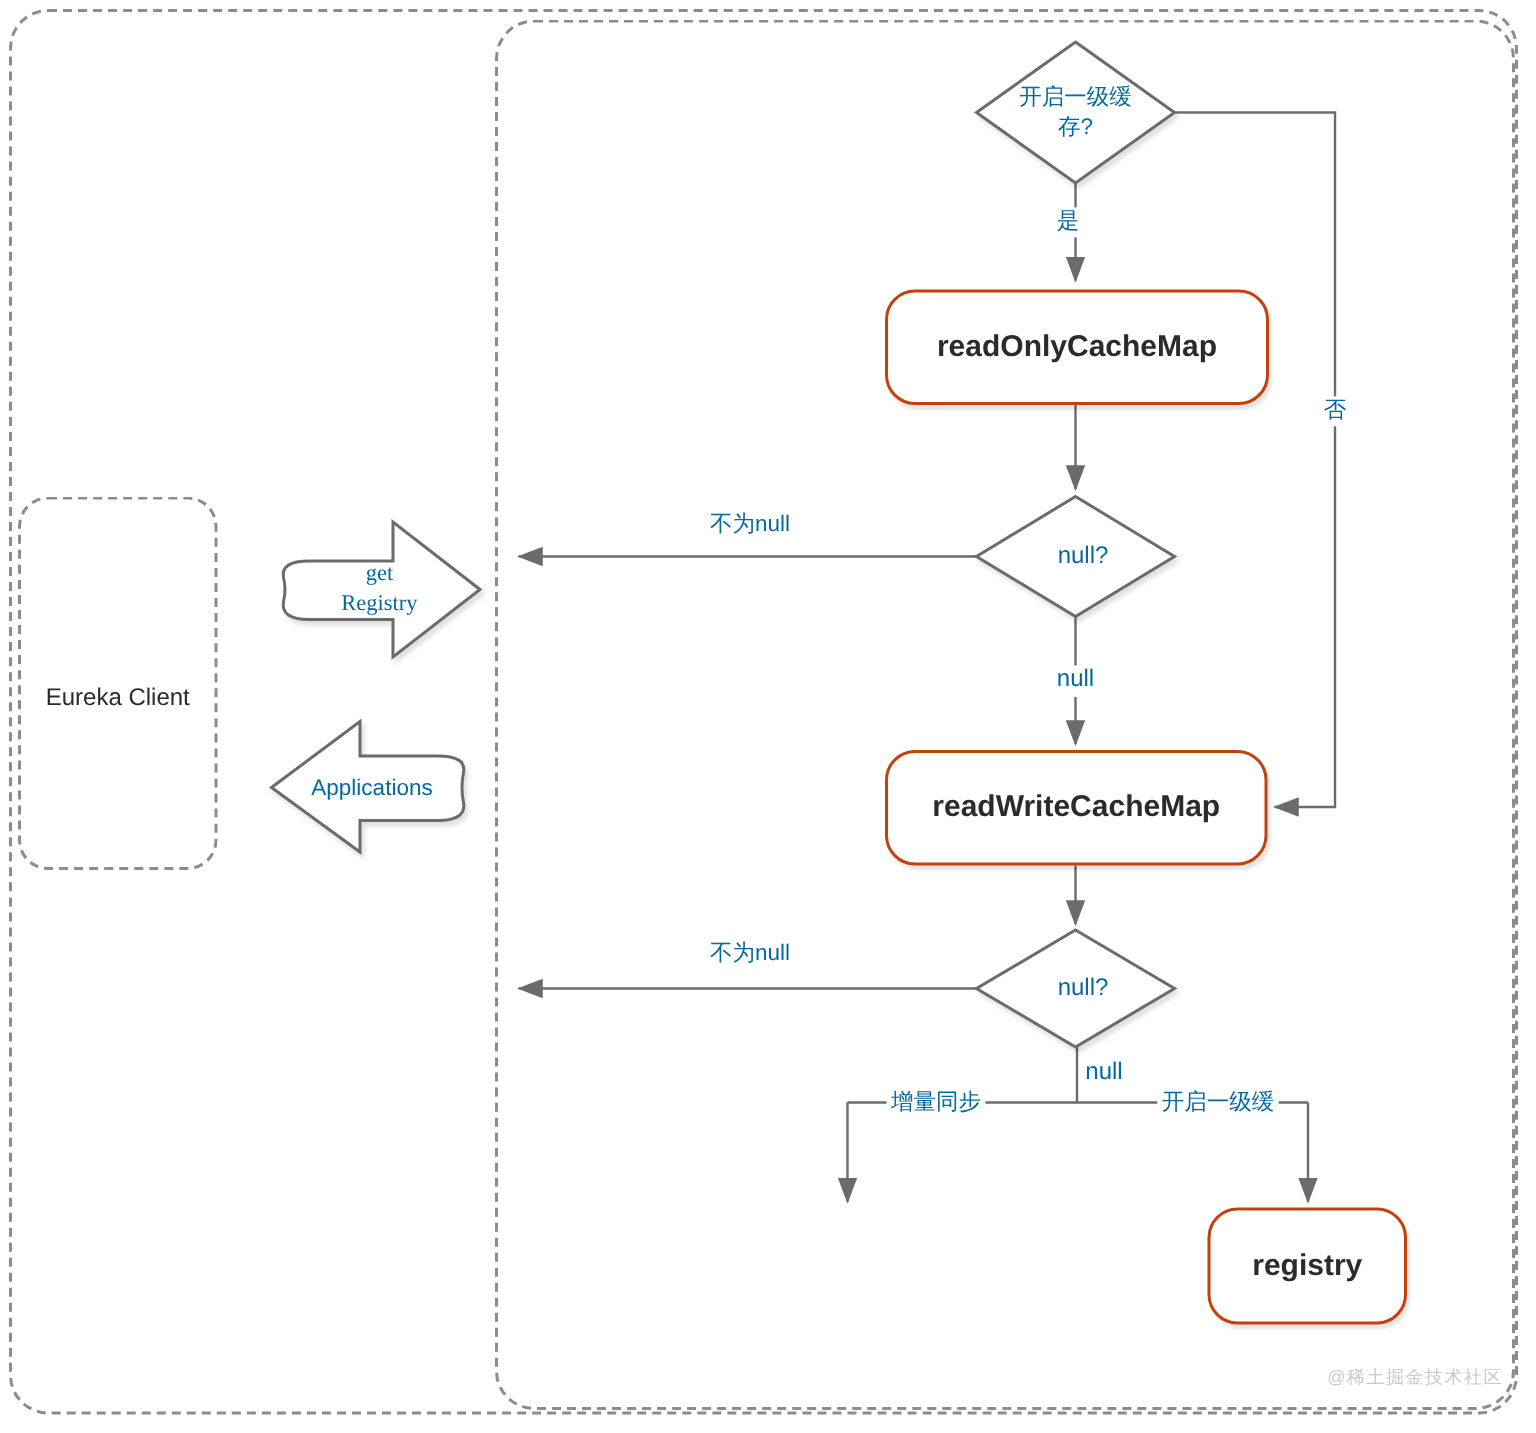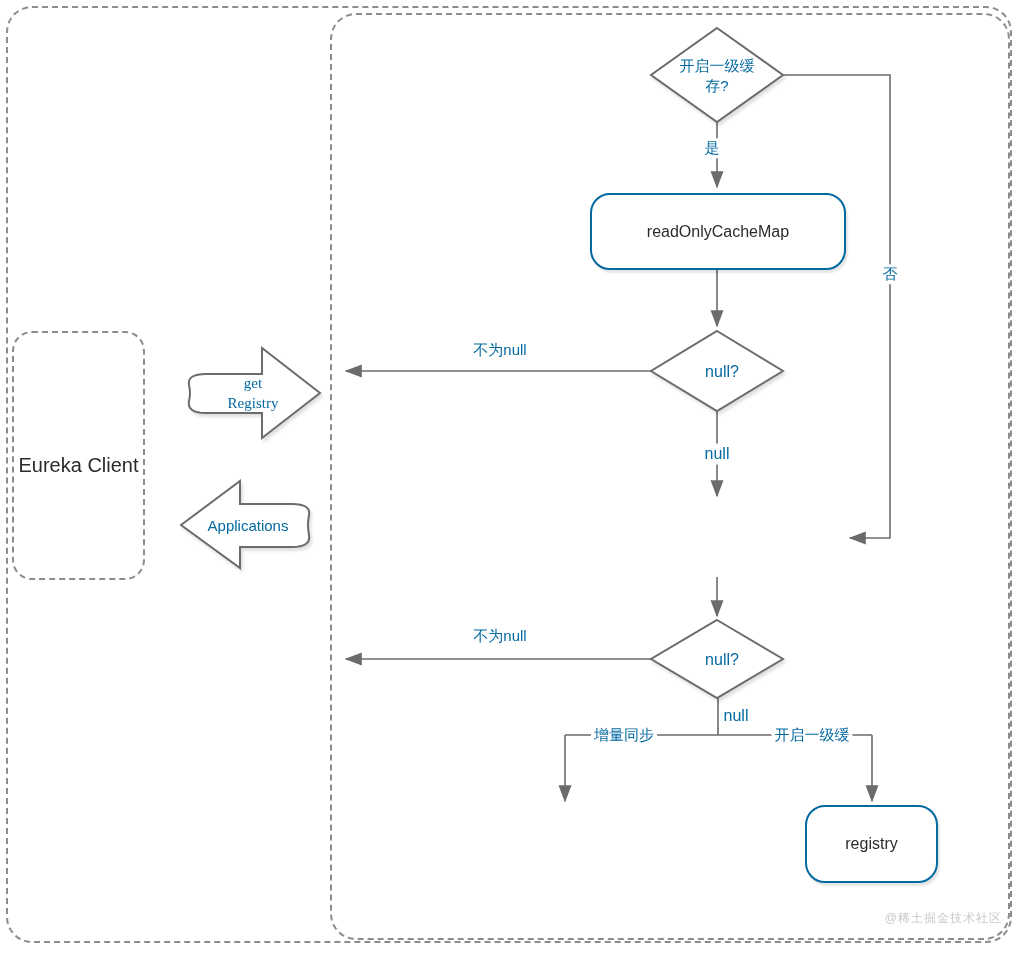--- a/index.html
+++ b/index.html
@@ -6,24 +6,25 @@
   #canvas{
     position:relative;width:1024px;height:955px;background:#ffffff;overflow:hidden;
     font-family:"Liberation Sans", sans-serif;color:#2b2b2b;
   }
   .dashed-rect{
     position:absolute;border:2px dashed #8c8c8c;border-radius:26px;box-sizing:border-box;
     background:transparent;z-index:0;
   }
   #shape-layer{position:absolute;left:0;top:0;z-index:1;}
   .node-box{
-    position:absolute;background:#ffffff;border:2px solid #0369a1;border-radius:20px;
+    position:absolute;background:#ffffff;border:2px solid #c2410c;border-radius:20px;
     box-sizing:border-box;display:flex;flex-direction:column;align-items:center;justify-content:center;
-    font-size:16px;line-height:1.25;z-index:2;text-align:center;
+    font-size:20px;line-height:1.25;z-index:2;text-align:center;
     box-shadow:2px 3px 2px rgba(0,0,0,0.10);
+    font-weight:bold;
   }
   .shape{fill:#ffffff;stroke:#6b6b6b;stroke-width:2;}
   .shadowed{filter:drop-shadow(2px 3px 1.5px rgba(0,0,0,0.12));}
   .edge{fill:none;stroke:#6b6b6b;stroke-width:1.6;}
   .lbl{
     position:absolute;transform:translate(-50%,-50%);font-size:15px;white-space:nowrap;
     z-index:3;text-align:center;line-height:1.3;color:#0369a1;
   }
   .lbl.bg{background:#ffffff;padding:0 3px;}
   .diamond-lbl{z-index:3;}
@@ -61,25 +62,28 @@
 
     <polygon class="shape shadowed" points="717,28 783,75 717,122 651,75"></polygon>
     <polygon class="shape shadowed" points="717,331 783,371 717,411 651,371"></polygon>
     <polygon class="shape shadowed" points="717,620 783,659 717,698 651,659"></polygon>
 
     <path class="shape shadowed" d="M 320 393 L 262 348 L 262 374 L 206 374 Q 187 374 189 385 Q 191 393 189 401 Q 187 413 206 413 L 262 413 L 262 438 Z"></path>
     <path class="shape shadowed" d="M 181 525 L 240 481 L 240 504 L 292 504 Q 311 504 309 515 Q 307 525 309 535 Q 311 547 292 547 L 240 547 L 240 568 Z"></path>
   </svg>
 
   <div class="dashed-rect" style="left:12px;top:331px;width:133px;height:249px;border-radius:20px;display:flex;align-items:center;justify-content:center;z-index:2;">
-    <span style="font-size:20px;margin-top:20px;">Eureka Client</span>
+    <span style="font-size:16px;margin-top:20px;">Eureka Client</span>
   </div>
 
   <div class="node-box" style="left:590px;top:193px;width:256px;height:77px;">
     <span>readOnlyCacheMap</span>
+  </div>
+  <div class="node-box" style="left:590px;top:500px;width:255px;height:77px;">
+    <span>readWriteCacheMap</span>
   </div>
   <div class="node-box" style="left:805px;top:805px;width:133px;height:78px;">
     <span>registry</span>
   </div>
 
   <div class="lbl diamond-lbl" style="left:717px;top:75px;">
     <div>开启一级缓</div>
     <div>存?</div>
   </div>
   <div class="lbl diamond-lbl" style="left:722px;top:372px;font-size:16px;">null?</div>

